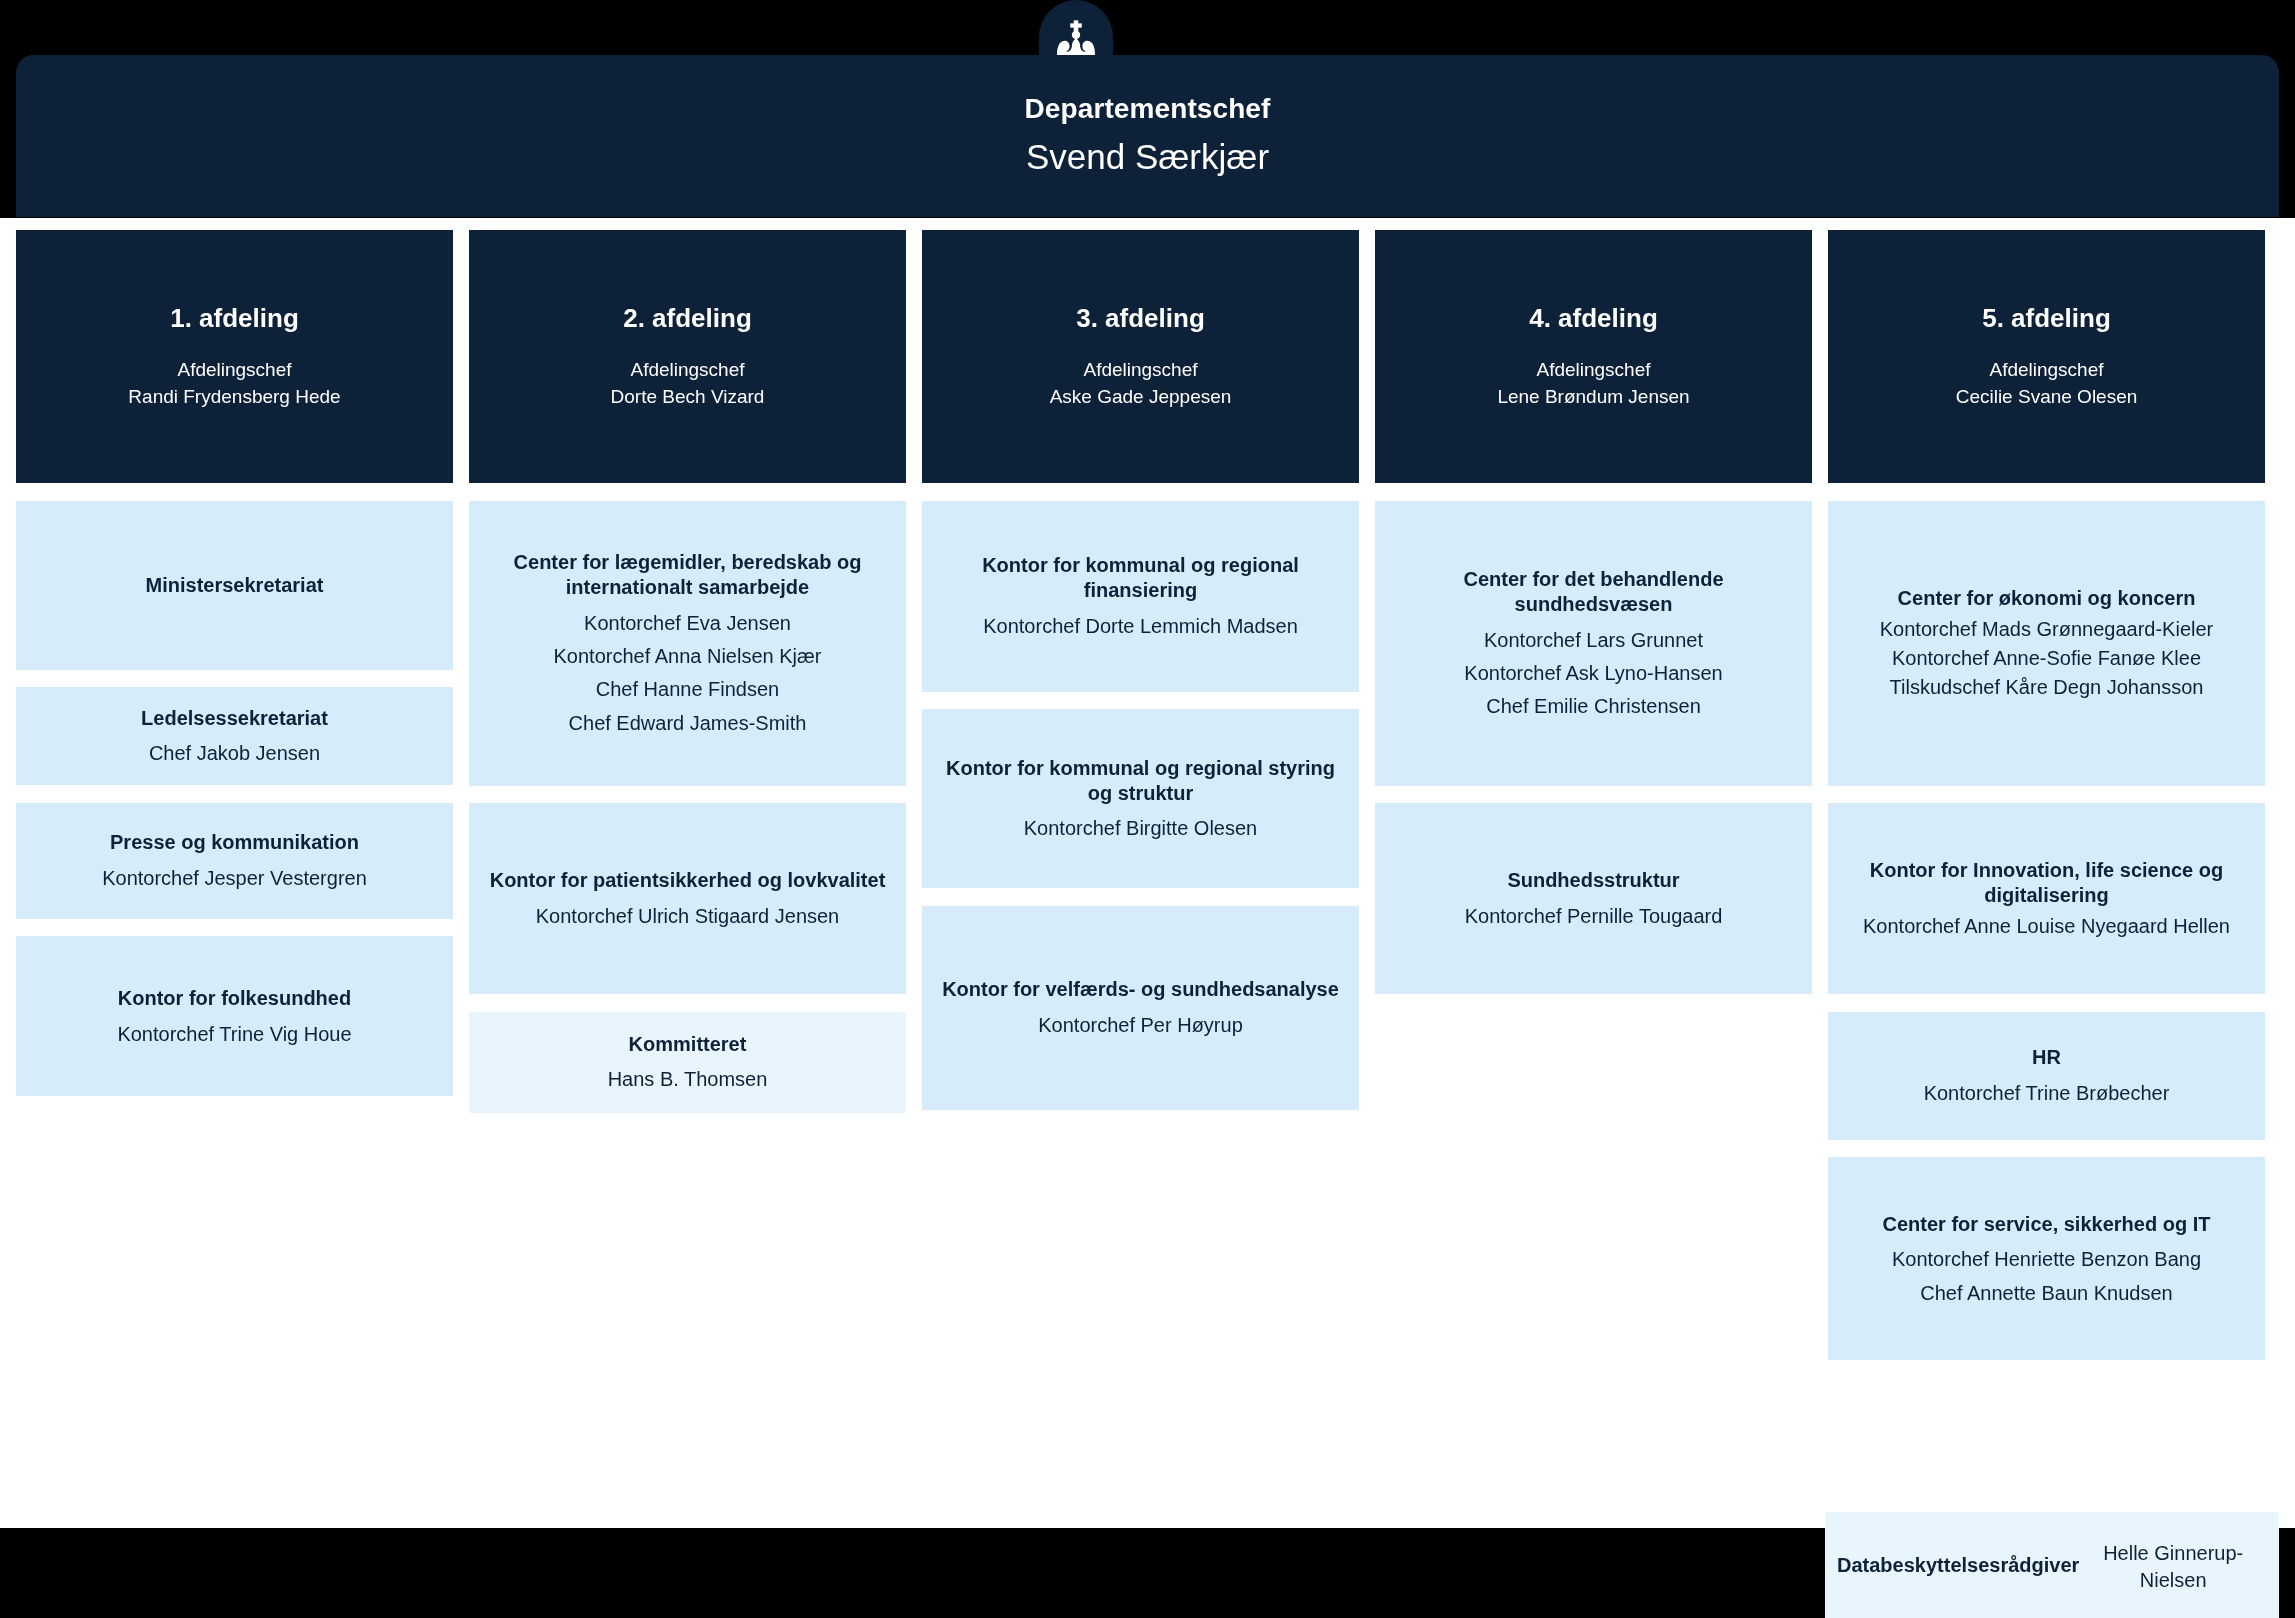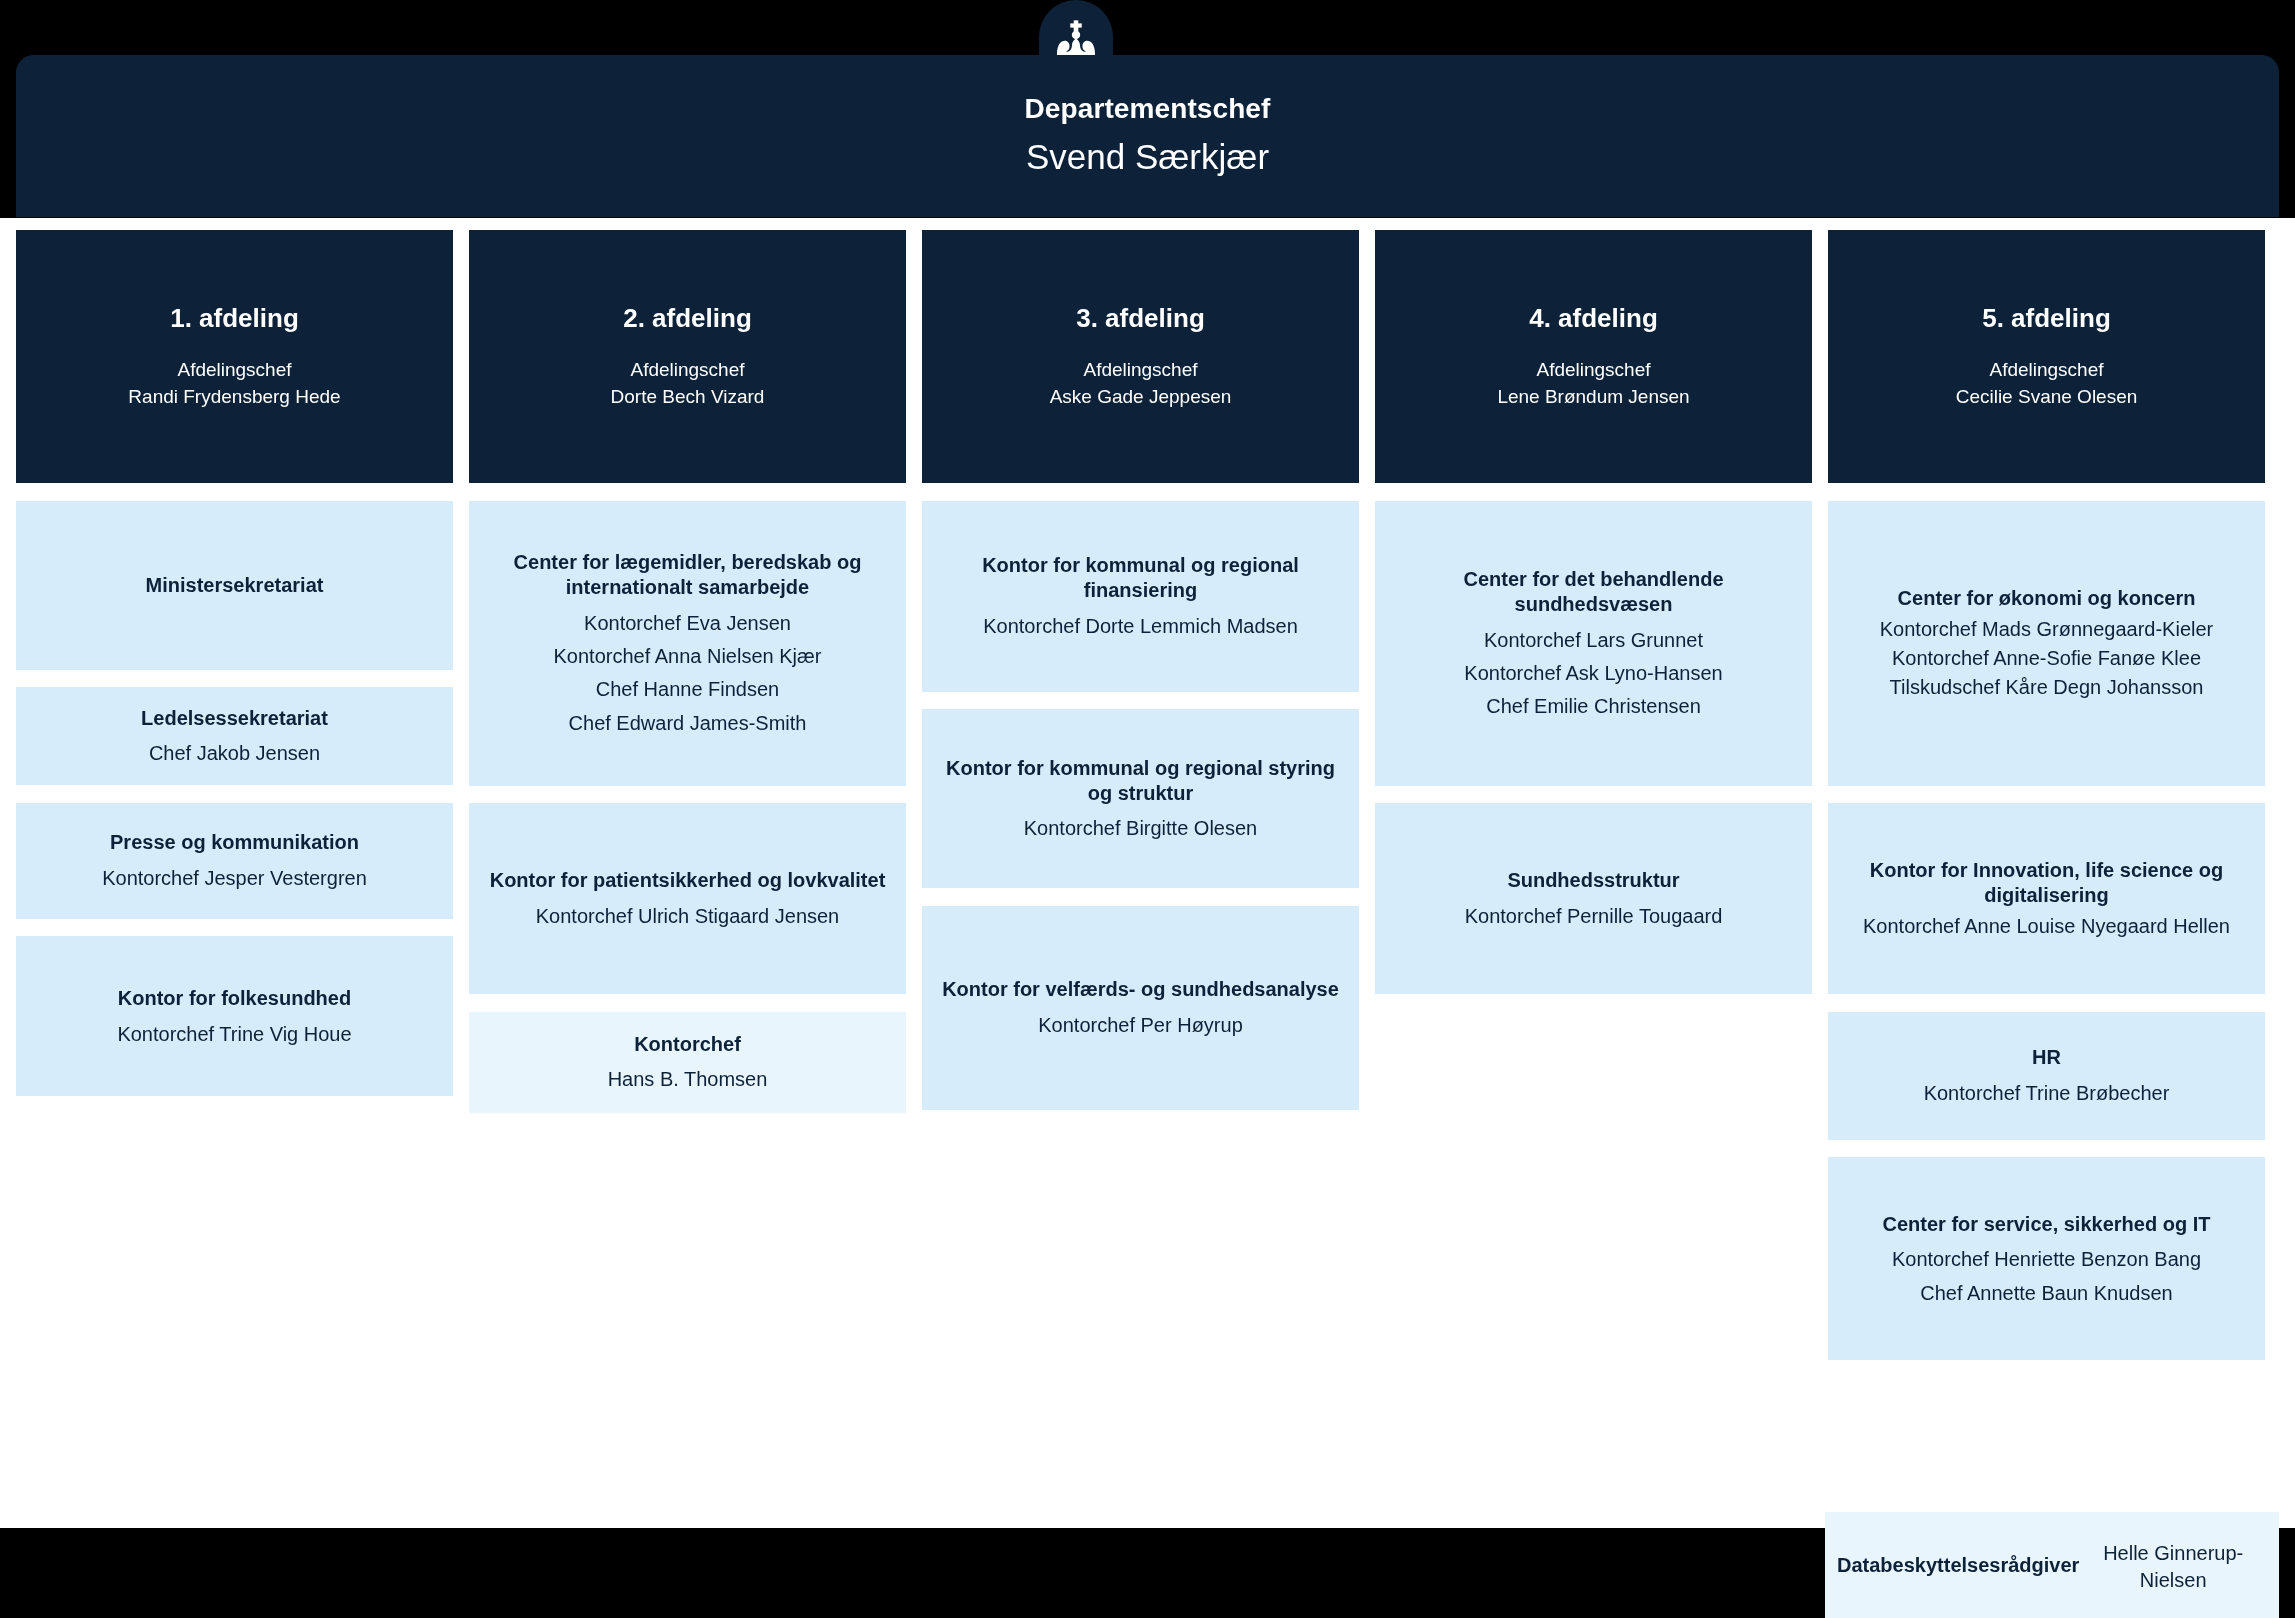--- a/index.html
+++ b/index.html
@@ -242,21 +242,21 @@
             <div class="unit-person">Chef Edward James-Smith</div>
           </div>
         </div>
         <div class="unit-box" style="height: 191px;">
           <div class="unit-title">Kontor for patientsikkerhed og lovkvalitet</div>
           <div class="unit-people">
             <div class="unit-person">Kontorchef Ulrich Stigaard Jensen</div>
           </div>
         </div>
         <div class="unit-box light" style="height: 101px;">
-          <div class="unit-title">Kontorchef</div>
+          <div class="unit-title">Kommitteret</div>
           <div class="unit-people">
             <div class="unit-person">Hans B. Thomsen</div>
           </div>
         </div>
       </div>
       <div class="column">
         <div class="dept-card">
           <div class="dept-name">3. afdeling</div>
           <div class="dept-role">
             <div>Afdelingschef</div>

